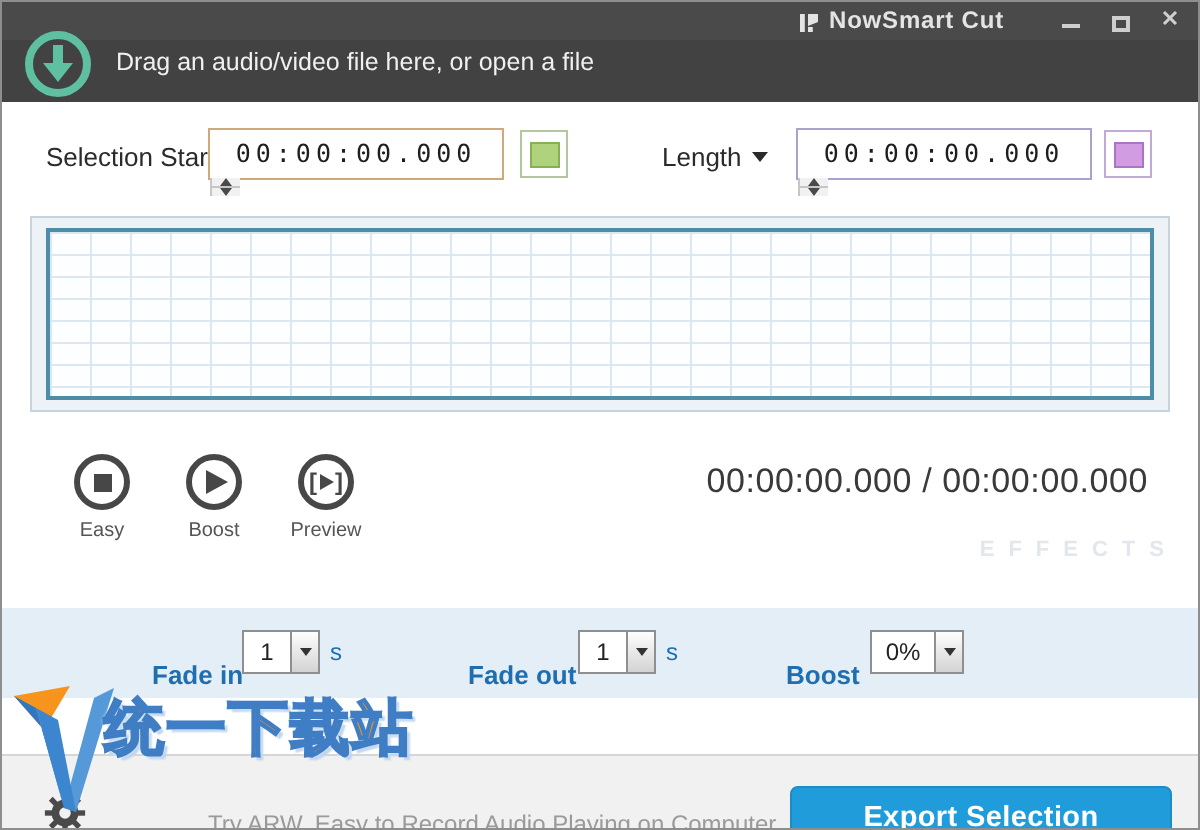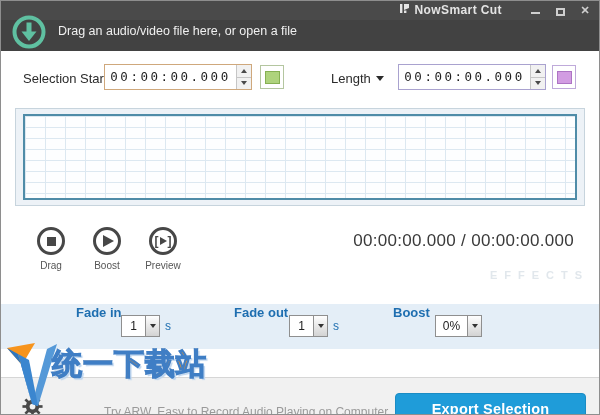--- a/index.html
+++ b/index.html
@@ -5,33 +5,33 @@
   * { margin:0; padding:0; box-sizing:border-box; }
   html,body { background:#d8d8d8; }
   .win {
     position:relative; width:600px; height:415px; margin:0 auto;
     background:#fff; border:1px solid #8e8e8e; overflow:hidden;
     font-family:"Liberation Sans", sans-serif;
   }
   
   .header { position:absolute; left:0; top:0; width:100%; height:50px; background:#424242; }
   .titlebar { position:absolute; left:0; top:0; width:100%; height:19px; background:#4a4a4a; }
-  .title { position:absolute; right:97px; top:2px; display:flex; align-items:flex-start; gap:5px;
+  .title { position:absolute; right:97px; top:2px; display:flex; align-items:flex-end; gap:5px;
            color:#e4e4e4; font-size:12px; font-weight:bold; letter-spacing:.4px; }
   .winctl { position:absolute; right:8px; top:3px; display:flex; gap:13px; align-items:center; height:13px; }
   .ctl { width:12px; height:11px; display:flex; align-items:flex-end; justify-content:center; cursor:default; }
   .ctl-min i { display:block; width:9px; height:0; border-bottom:2px solid #cfcfcf; margin-bottom:2px; }
   .ctl-max i { display:block; width:9px; height:8px; border:2px solid #cfcfcf; }
   .ctl-close { color:#cfcfcf; font-size:11px; font-weight:bold; line-height:11px; }
   .dropzone { position:absolute; left:0; top:19px; width:100%; height:31px;padding-left:30px; }
   .dl-icon { position:absolute; left:10px; top:-6px; }
   .drop-text { position:absolute; left:57px; top:4px; color:#f0f0f0; font-size:12.5px; }
   
   .lbl { position:absolute; font-size:13px; color:#2b2b2b; }
-  .timebox { position:absolute; top:63px; width:148px; height:26px; background:#fff; display:flex; }
+  .timebox { position:absolute; top:63px; width:148px; height:26px; background:#fff; display:flex;flex-direction:column; }
   .tb-start { left:103px; border:1px solid #cfa87c; }
   .tb-len   { left:397px; border:1px solid #a9a2cf; }
   .tb-val { flex:1; text-align:center; line-height:24px; font-family:"DejaVu Sans Mono", monospace;
             font-size:12.5px; letter-spacing:2.5px; color:#1e1e1e; }
   .spin { width:15px; display:flex; flex-direction:column; border-left:1px solid #c6c6c6; }
   .spin .sp { flex:1; background:#f1f1f1; display:flex; align-items:center; justify-content:center; cursor:default; }
   .spin .sp + .sp { border-top:1px solid #c6c6c6; }
   .tri-up  { width:0; height:0; border-left:3.5px solid transparent; border-right:3.5px solid transparent; border-bottom:4px solid #4a4a4a; }
   .tri-dn  { width:0; height:0; border-left:3.5px solid transparent; border-right:3.5px solid transparent; border-top:4px solid #4a4a4a; }
   .swatch { position:absolute; top:64px; width:24px; height:24px; background:#fff;
@@ -58,21 +58,21 @@
   .play-tri { width:0; height:0; border-left:11px solid #474747; border-top:6.5px solid transparent; border-bottom:6.5px solid transparent; margin-left:3px; }
   .prev-wrap { display:flex; align-items:center; gap:1px; color:#474747; font-weight:bold; font-size:12px; }
   .prev-tri { width:0; height:0; border-left:7px solid #474747; border-top:4.5px solid transparent; border-bottom:4.5px solid transparent; }
   .clabel { position:absolute; top:259px; font-size:10px; color:#555; text-align:center; width:44px; }
   .cl-stop { left:28px; } .cl-play { left:84px; } .cl-prev { left:140px; }
   .time-display { position:absolute; right:25px; top:230px; font-size:17px; color:#3a3a3a; letter-spacing:.3px; }
   
   .effects-label { position:absolute; right:10px; top:268px; font-size:11px; font-weight:bold;
                    letter-spacing:7px; color:#e1e7ec; }
   .fadebar { position:absolute; left:0; top:303px; width:100%; height:45px; background:#e4eef7; }
-  .f-lbl { position:absolute; top:1px; font-size:13px; font-weight:bold; color:#1e6eb0; }
+  .f-lbl { position:absolute; top:26px; font-size:13px; font-weight:bold; color:#1e6eb0; }
   .f-unit { position:absolute; top:15px; font-size:12px; color:#1e6eb0; }
   .dd { position:absolute; top:11px; height:22px; display:flex; cursor:default; }
   .dd-val { background:#fff; border:1px solid #8f8f8f; border-right:none; text-align:center;
             font-size:12px; line-height:20px; color:#222; }
   .dd-btn { width:15px; border:1px solid #8f8f8f; background:linear-gradient(#fefefe,#d3d3d3);
             display:flex; align-items:center; justify-content:center; }
   .dd-arrow { width:0; height:0; border-left:3.5px solid transparent; border-right:3.5px solid transparent; border-top:4.5px solid #333; }
   
   .footer { position:absolute; left:0; top:376px; width:100%; height:53px; background:#f1f1f1; border-top:1px solid #d6d6d6; }
   .gear { position:absolute; left:20px; top:17px; }
@@ -175,21 +175,21 @@
   <div class="cbtn cb-play">
     <span class="play-tri"></span>
   </div>
   <div class="cbtn cb-prev">
     <span class="prev-wrap">
       <span>[</span>
         <i class="prev-tri"></i>
         <span>]</span>
     </span>
   </div>
-  <span class="clabel cl-stop">Drag</span>
+  <span class="clabel cl-stop">Easy</span>
   <span class="clabel cl-play">Boost</span>
   <span class="clabel cl-prev">Preview</span>
 
   <span class="time-display">00:00:00.000 / 00:00:00.000</span>
 
   <span class="effects-label">EFFECTS</span>
 
   <div class="fadebar">
     <span class="f-lbl" style="left:75px;">Fade in</span>
     <span class="dd" style="left:120px;">

